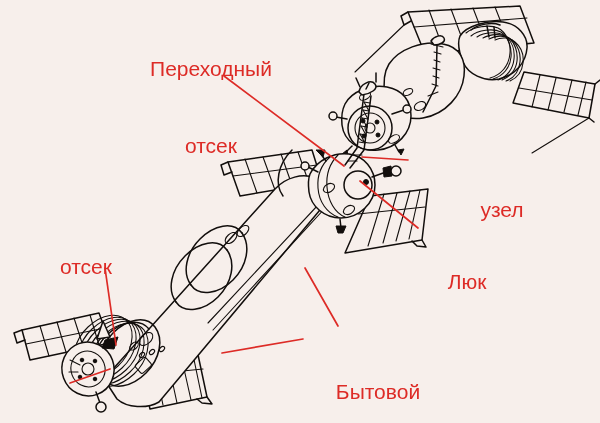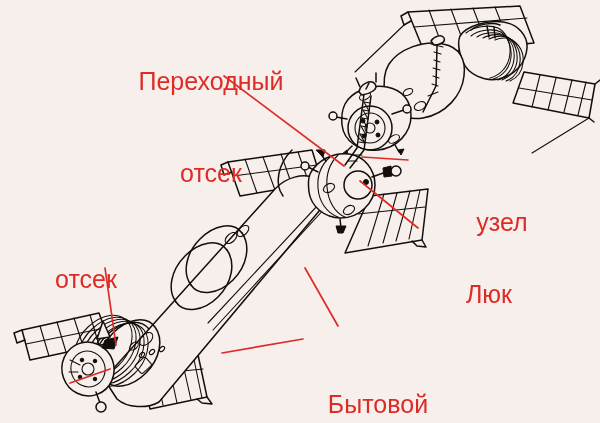--- a/index.html
+++ b/index.html
@@ -51,28 +51,28 @@
   }
   .leader {
     fill: none;
     stroke-width: 1.7;
     stroke-linecap: round;
   }
   .callout-label {
     position: absolute;
     color: #dd2b26;
     font-family: "Liberation Sans", sans-serif;
-    font-size: 25px;
+    font-size: 21px;
     font-weight: 400;
     line-height: 1.22;
     white-space: pre;
     letter-spacing: 0px;
   }
   .ta-center { text-align: center; }
-  .ta-left   { text-align: right; }
+  .ta-left   { text-align: center; }
 </style>
 </head>
 <body>
 
 <div id="diagram-root">
 
   <svg id="diagram-svg" viewBox="0 0 600 423">
 
     <g>
 

